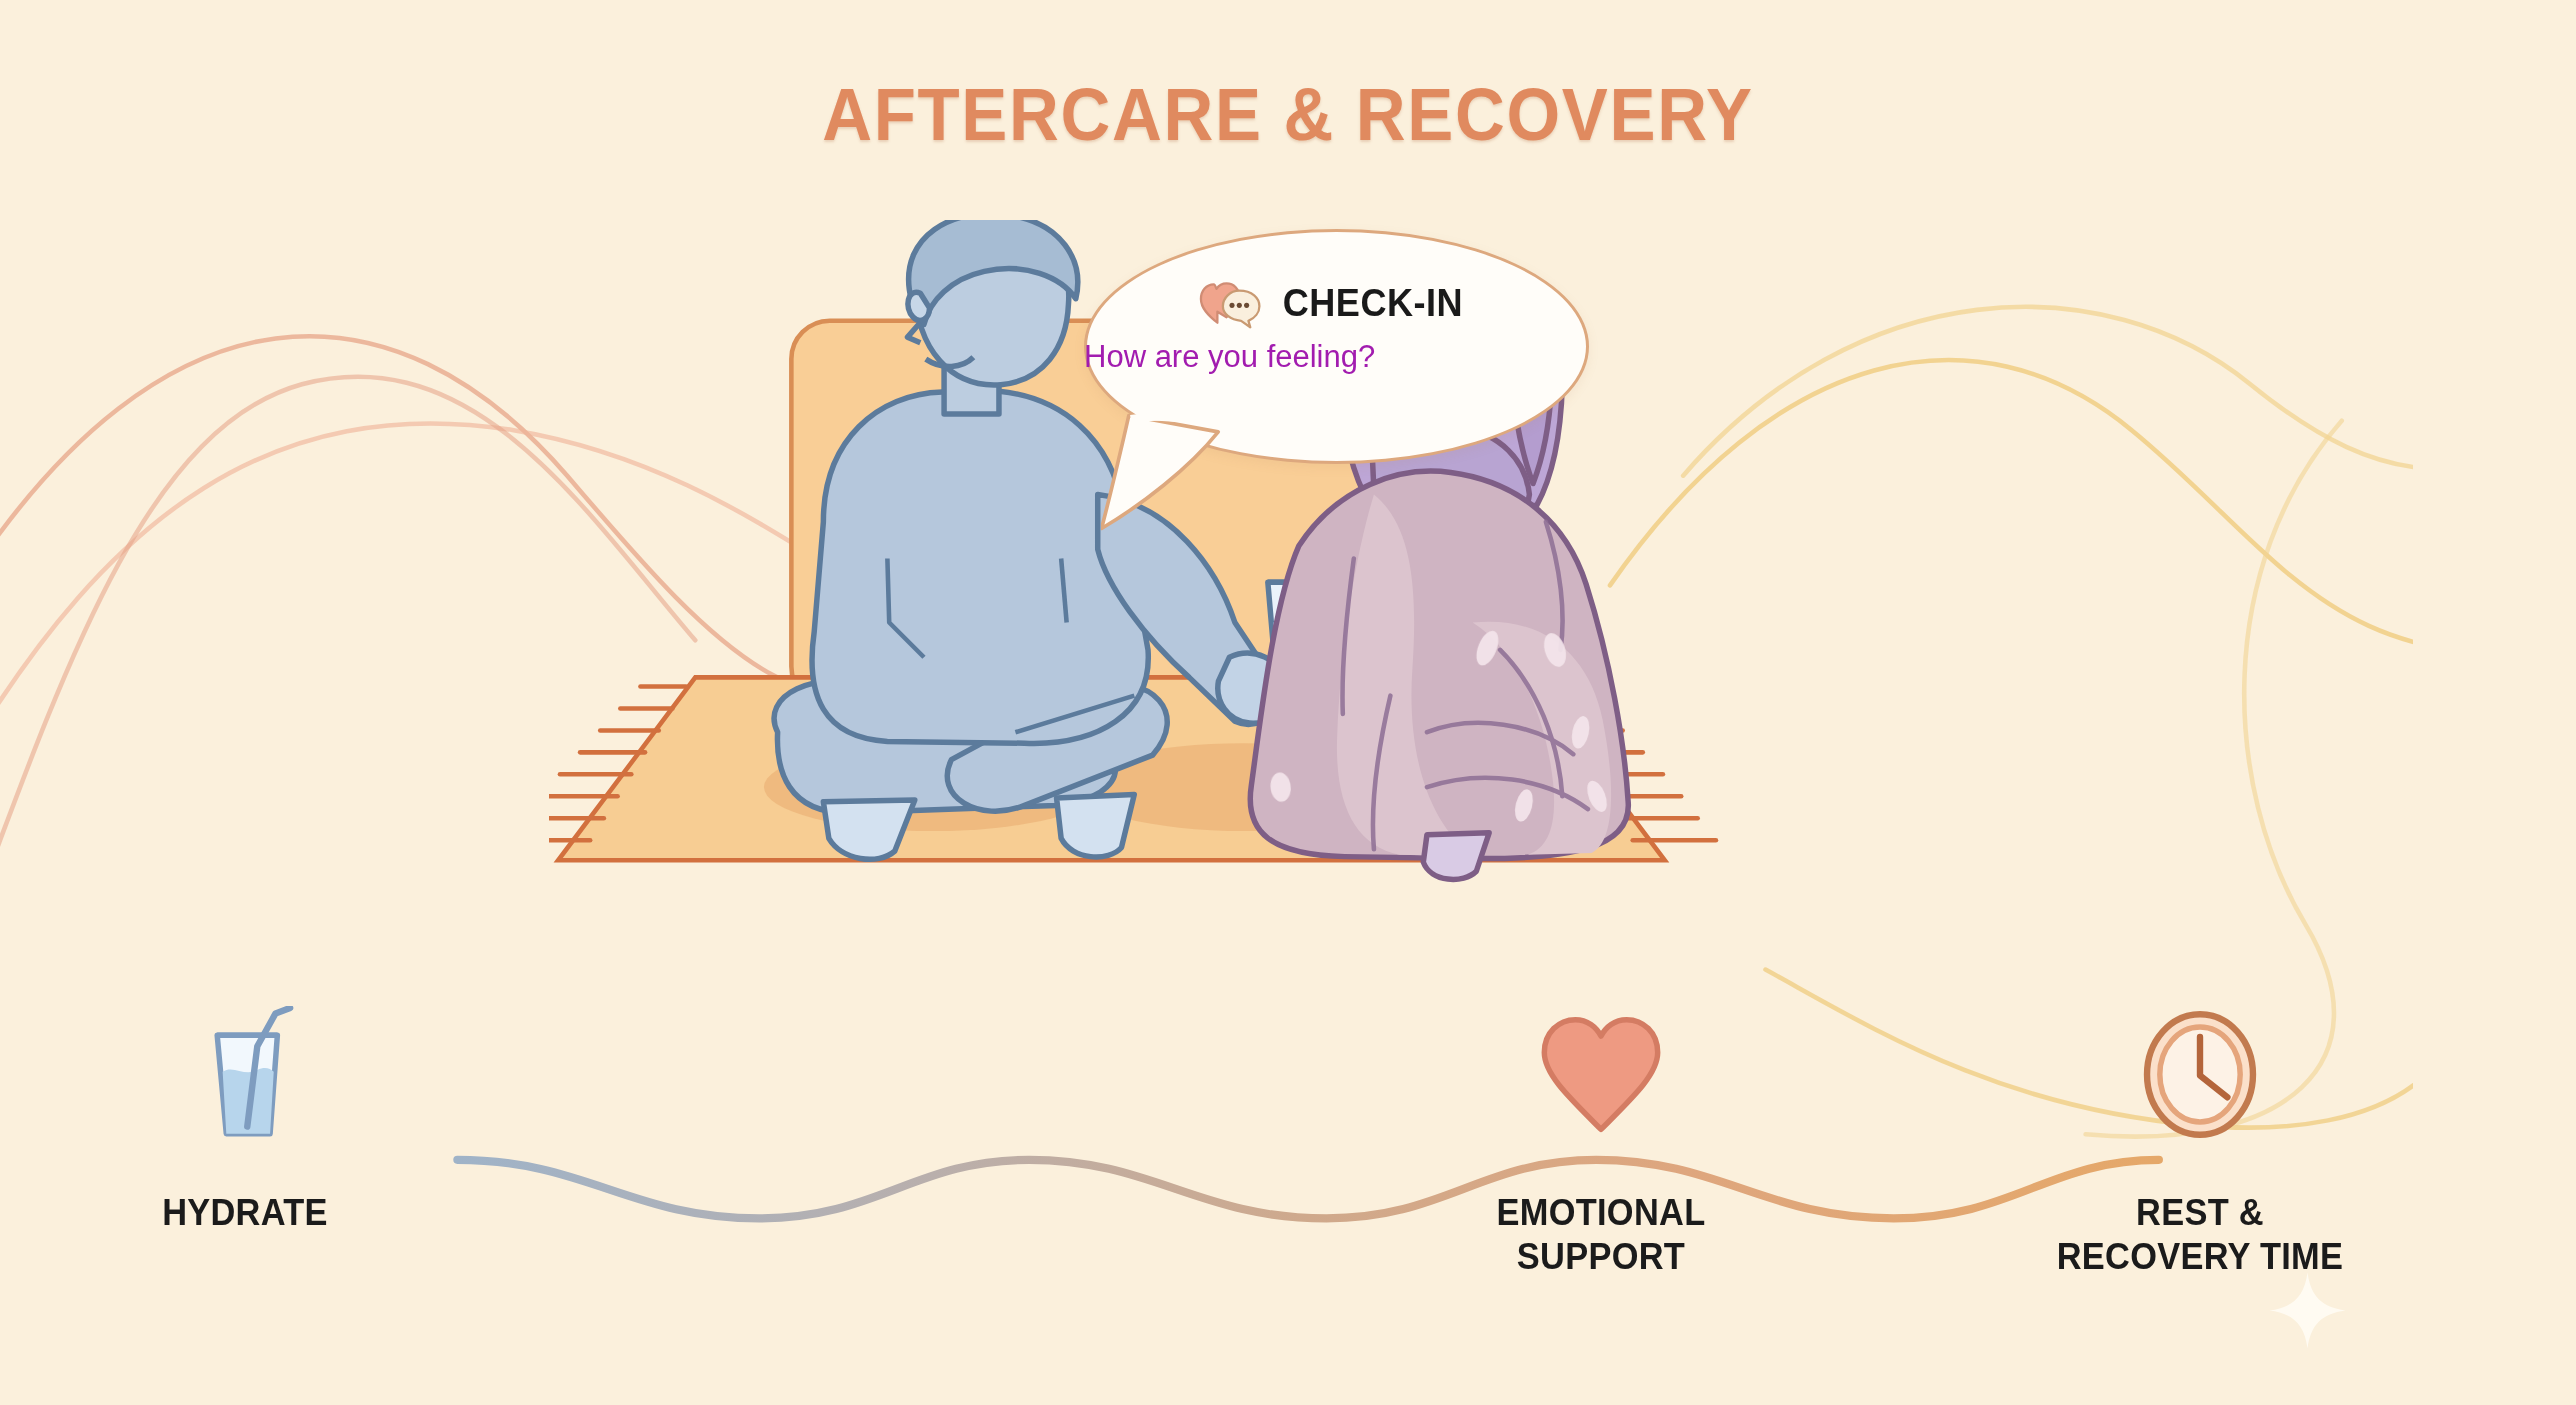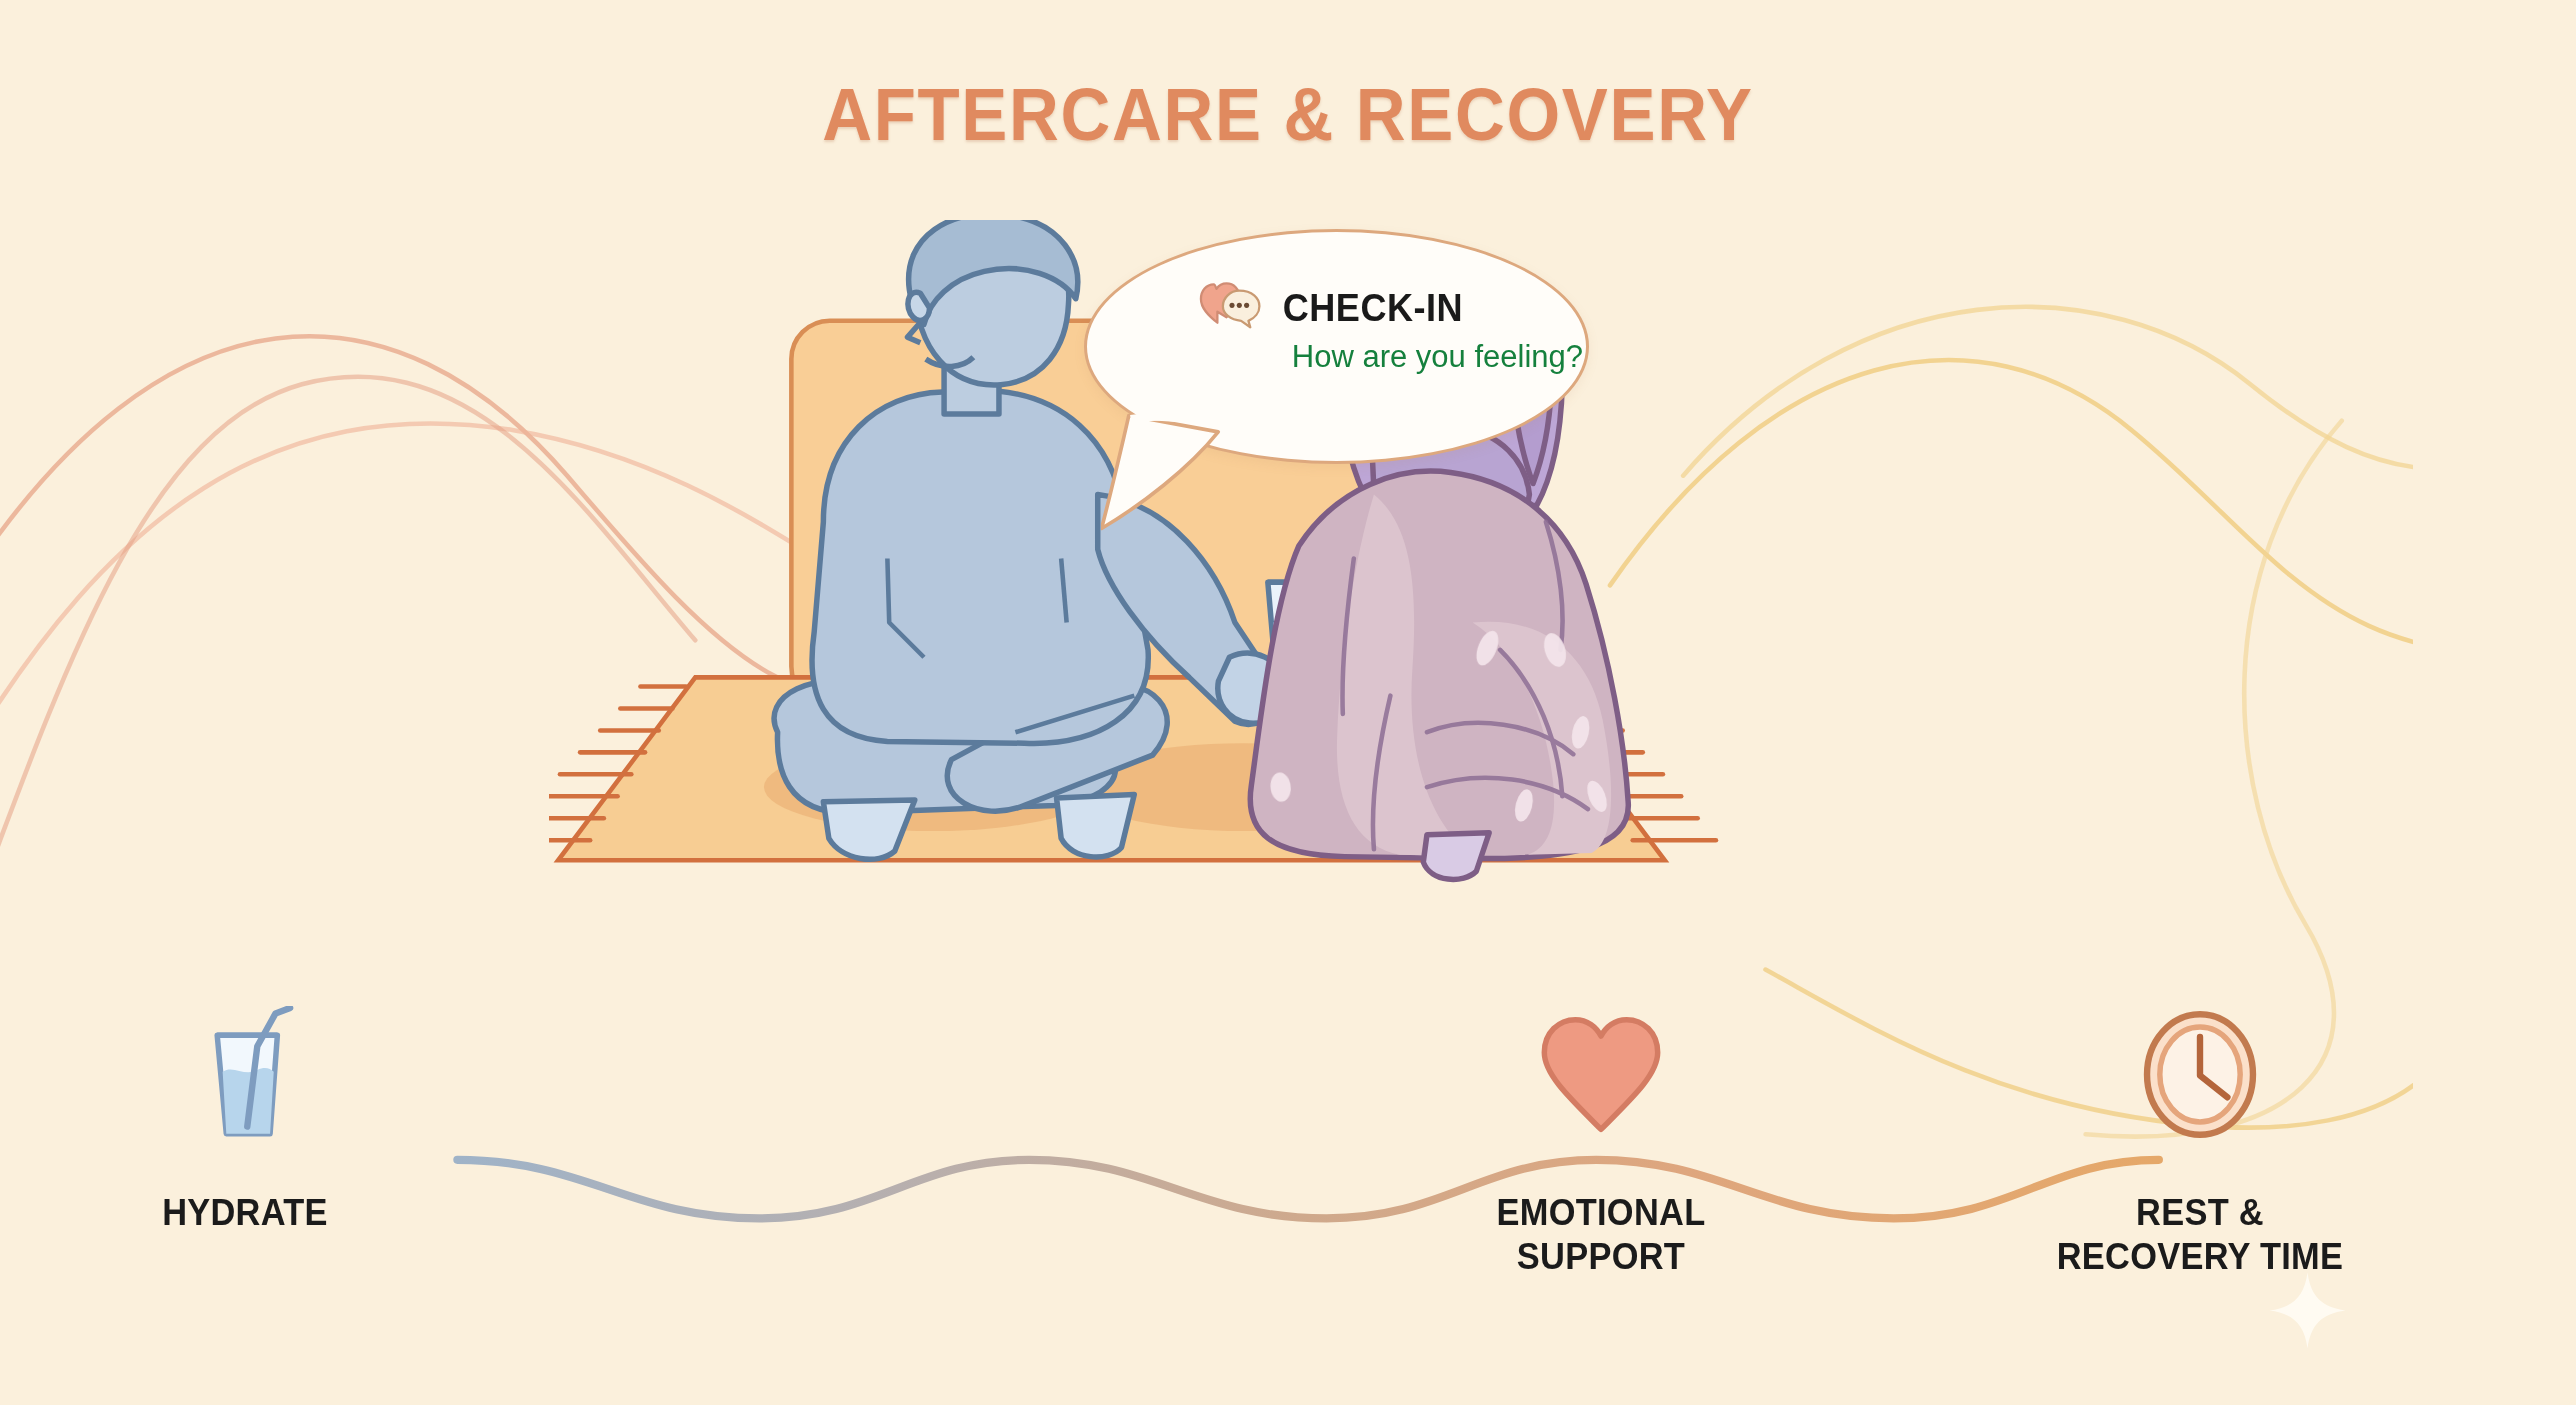--- a/index.html
+++ b/index.html
@@ -54,37 +54,37 @@
     background: #FFFDF9;
     border: 3.7px solid #DDA87E;
     border-radius: 50% / 50%;
     box-shadow: 0 3.7px 11px rgba(180,130,90,0.10);
   }
   #bubble-head {
     position: absolute;
     left: 0; top: 48px;
     width: 499px;
     display: flex;
-    align-items: flex-end;
+    align-items: center;
     justify-content: center;
     gap: 12.8px;
   }
   #bubble-title {
     font-size: 38px;
     font-weight: bold;
     color: #1a1a1a;
     letter-spacing: 0.5px;
     transform: scaleX(0.95);
   }
   .bubble-line {
     position: absolute;
     width: 499px;
-    text-align: right;
+    text-align: left;
     font-size: 31px;
-    color: #15803d;
+    color: #a21caf;
   }
   #bubble-l1 { top: 110px; }
   #bubble-l2 { top: 148px; }
   
   #icon-row {
     position: absolute;
     left: 0; top: 1006px;
     width: 2576px; height: 399px;
   }
   .step {

